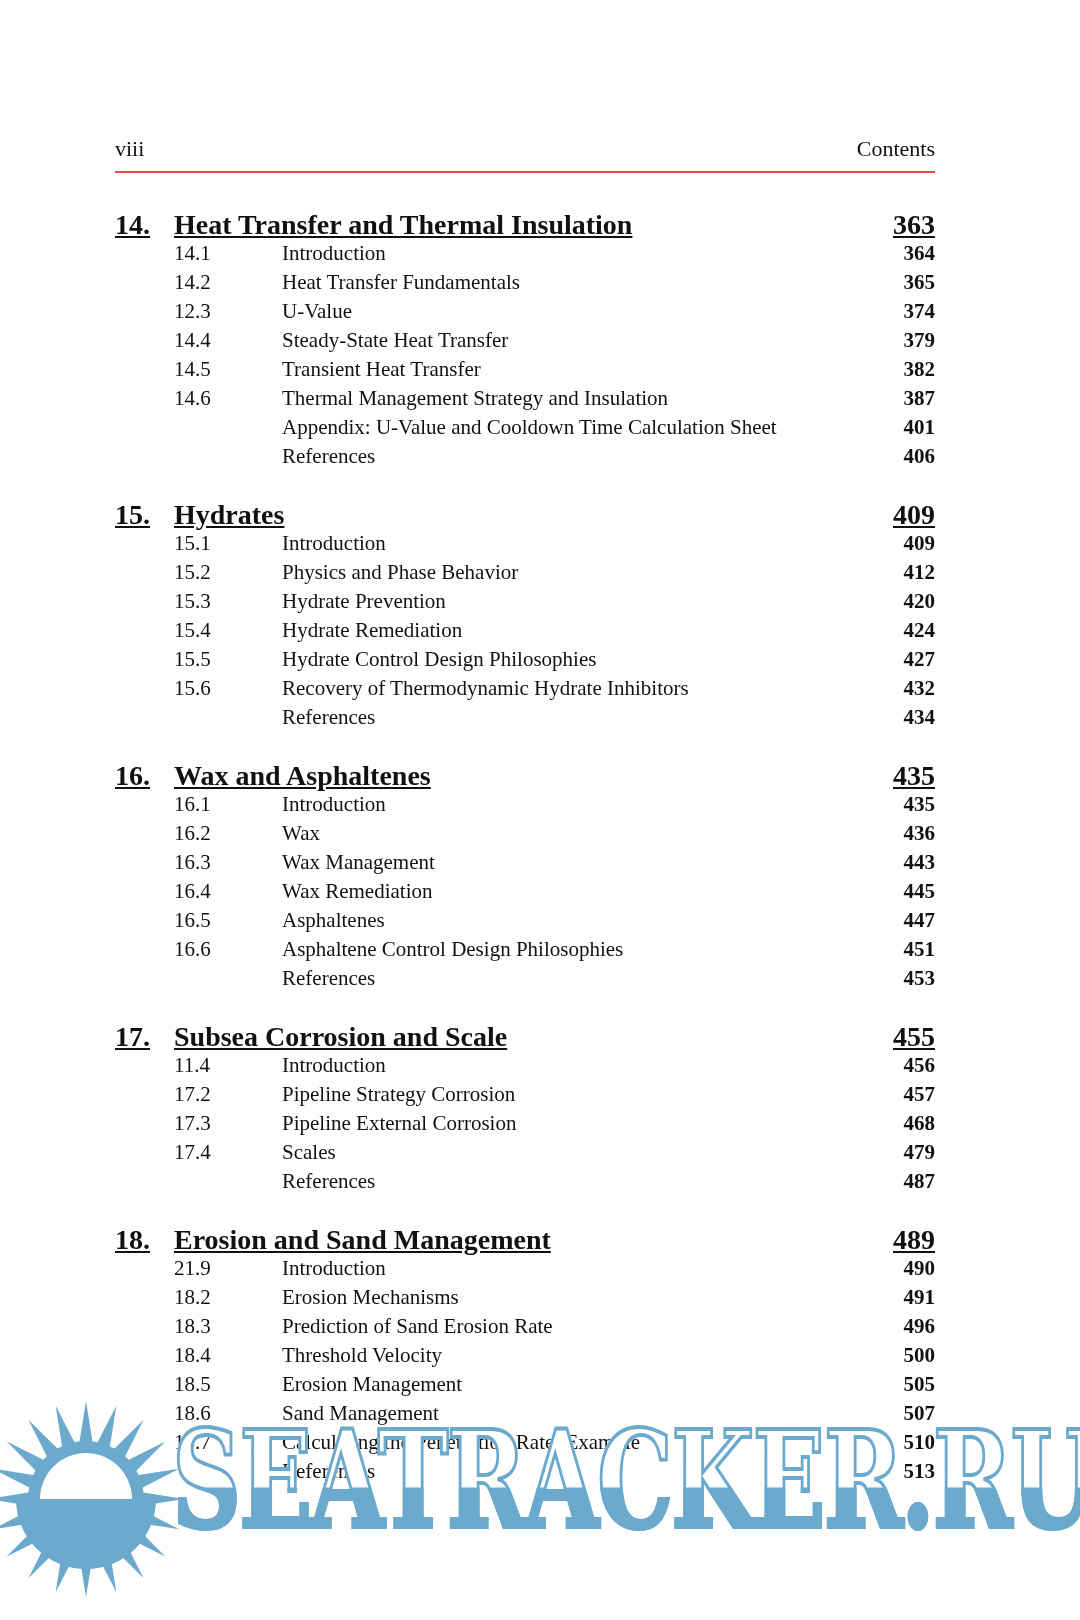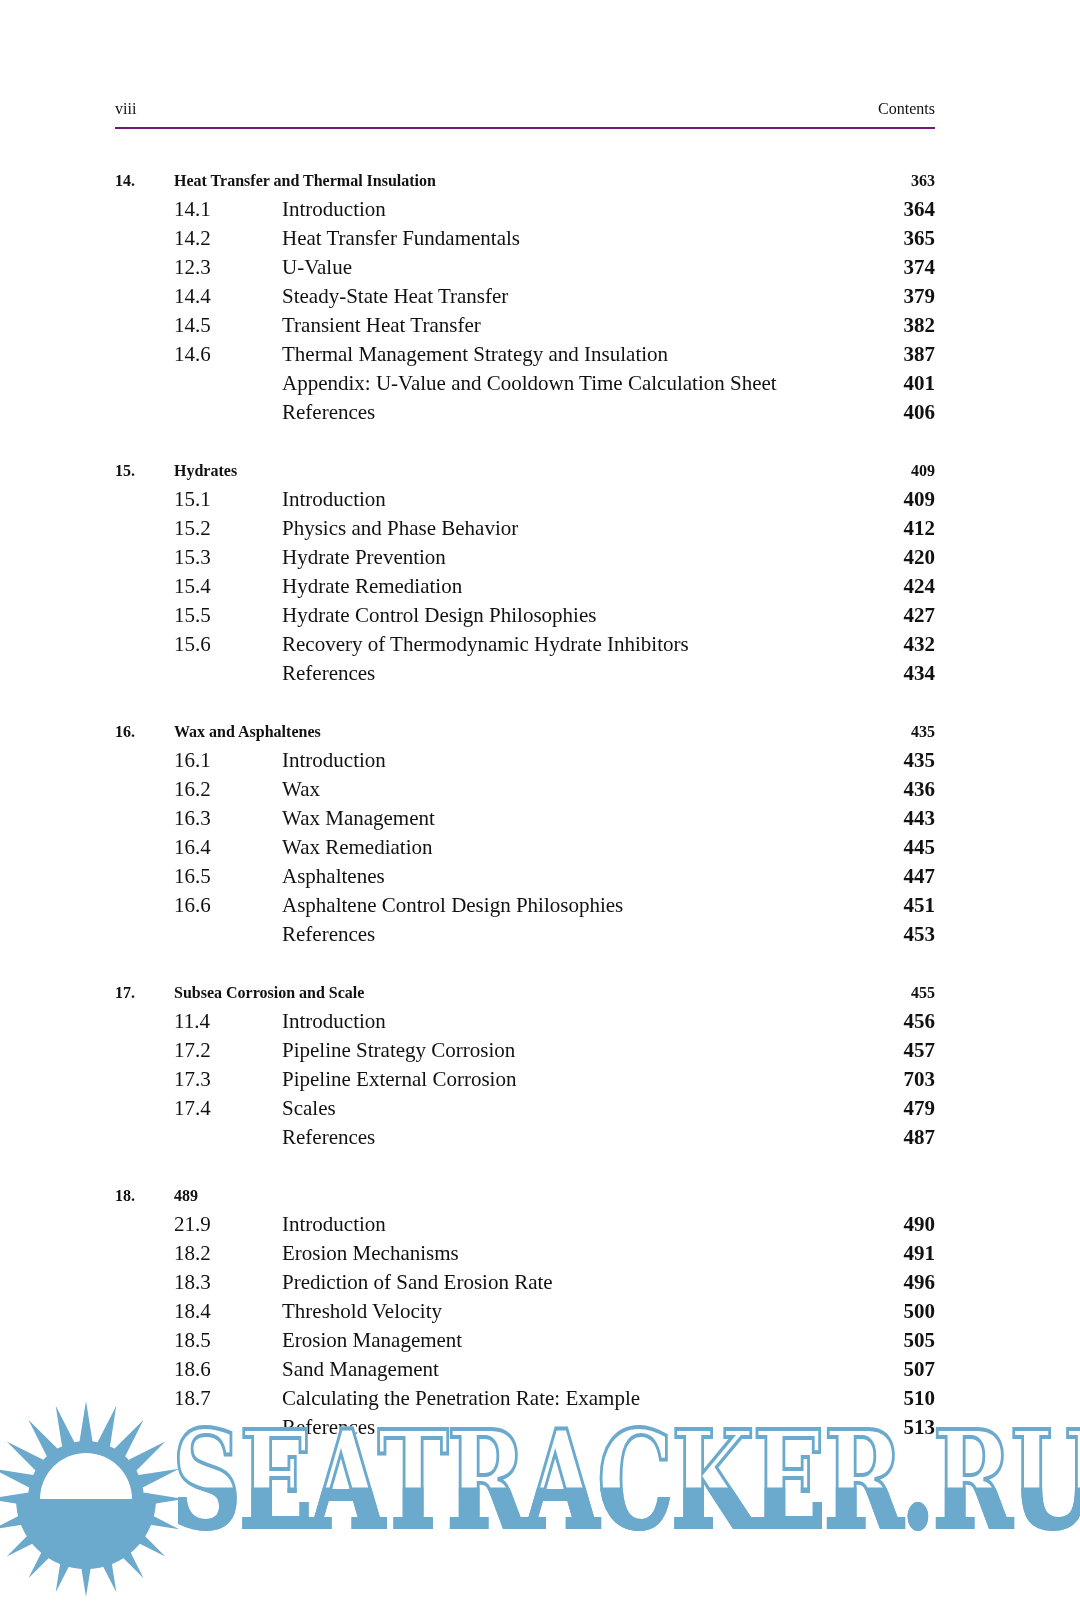--- a/index.html
+++ b/index.html
@@ -13,33 +13,34 @@
     margin:0 auto;
   }
   .content{
     position:absolute;
     left:115px; right:145px; top:100px;
   }
   .page-header{
     display:flex;
     justify-content:space-between;
     align-items:baseline;
-    font-size:16px;
+    font-size:22px;
     padding-bottom:9px;
-    border-bottom:2px solid #701a75;
+    border-bottom:2px solid #ef4444;
+    margin-top:36px;
   }
   .toc{ margin-top:0; }
   .chapter-block{ margin-top:29px; }
   .chapter-block:first-child{ margin-top:37px; }
   .row{
     display:flex;
     font-size:21px;
     line-height:29px;
   }
-  .chapter-row{ font-weight:bold; font-size:16px; }
+  .chapter-row{ font-weight:bold; font-size:28px;text-decoration:underline; }
   .col-chnum{ width:59px; flex:0 0 59px; }
   .col-secnum{ width:68px; flex:0 0 68px; }
   .col-title{ flex:1 1 auto; padding-right:10px; }
   .col-page{ flex:0 0 auto; text-align:center; font-weight:bold; }
   .section-row .col-title{ font-weight:normal;margin-left:40px; }
 
   
   .watermark{
     position:absolute;
     left:0; top:1390px; width:1060px; height:220px;
@@ -245,38 +246,39 @@
           <div class="row section-row">
             <span class="col-chnum"></span>
             <span class="col-secnum">17.2</span>
             <span class="col-title">Pipeline Strategy Corrosion</span>
             <span class="col-page">457</span>
           </div>
           <div class="row section-row">
             <span class="col-chnum"></span>
             <span class="col-secnum">17.3</span>
             <span class="col-title">Pipeline External Corrosion</span>
-            <span class="col-page">703</span>
+            <span class="col-page">468</span>
           </div>
           <div class="row section-row">
             <span class="col-chnum"></span>
             <span class="col-secnum">17.4</span>
             <span class="col-title">Scales</span>
             <span class="col-page">479</span>
           </div>
           <div class="row section-row">
             <span class="col-chnum"></span>
             <span class="col-secnum"></span>
             <span class="col-title">References</span>
             <span class="col-page">487</span>
           </div>
         </div>
         <div class="chapter-block">
           <div class="row chapter-row">
             <span class="col-chnum">18.</span>
+            <span class="col-title">Erosion and Sand Management</span>
             <span class="col-page">489</span>
           </div>
           <div class="row section-row">
             <span class="col-chnum"></span>
             <span class="col-secnum">21.9</span>
             <span class="col-title">Introduction</span>
             <span class="col-page">490</span>
           </div>
           <div class="row section-row">
             <span class="col-chnum"></span>

